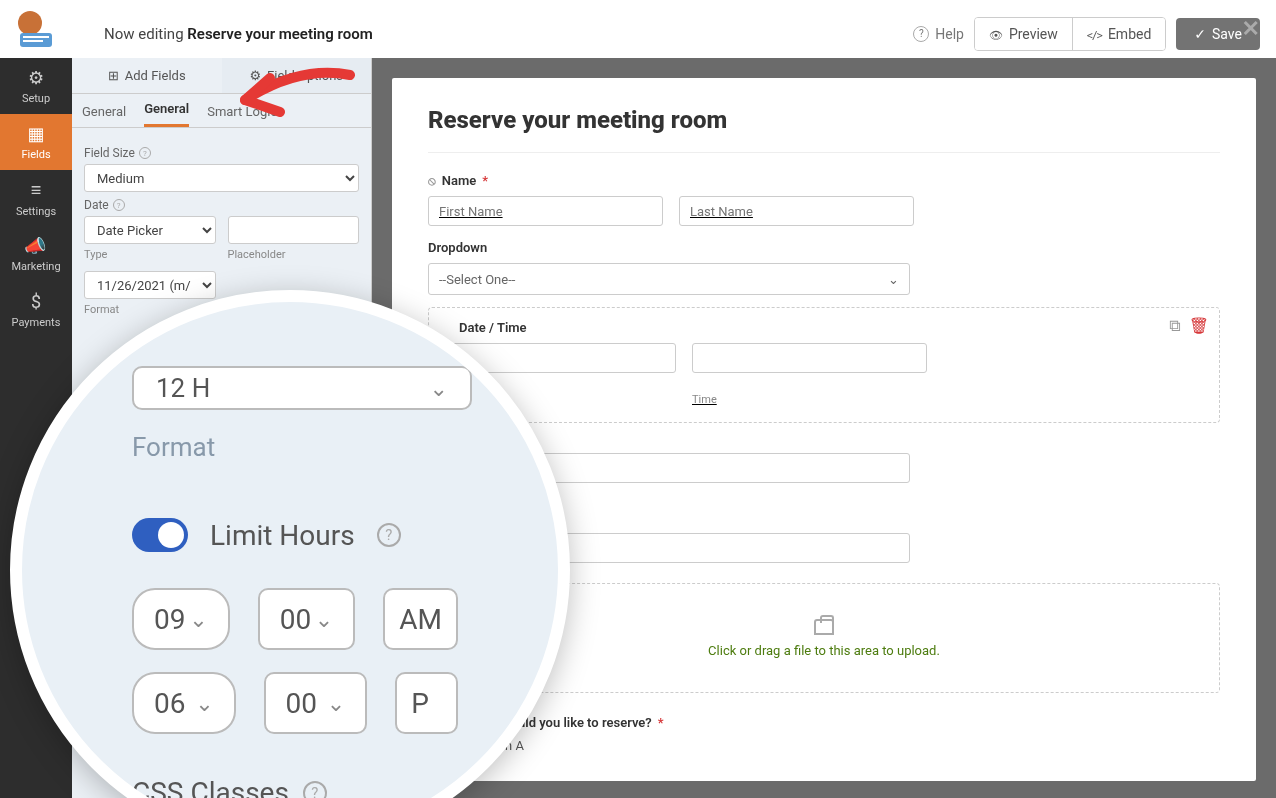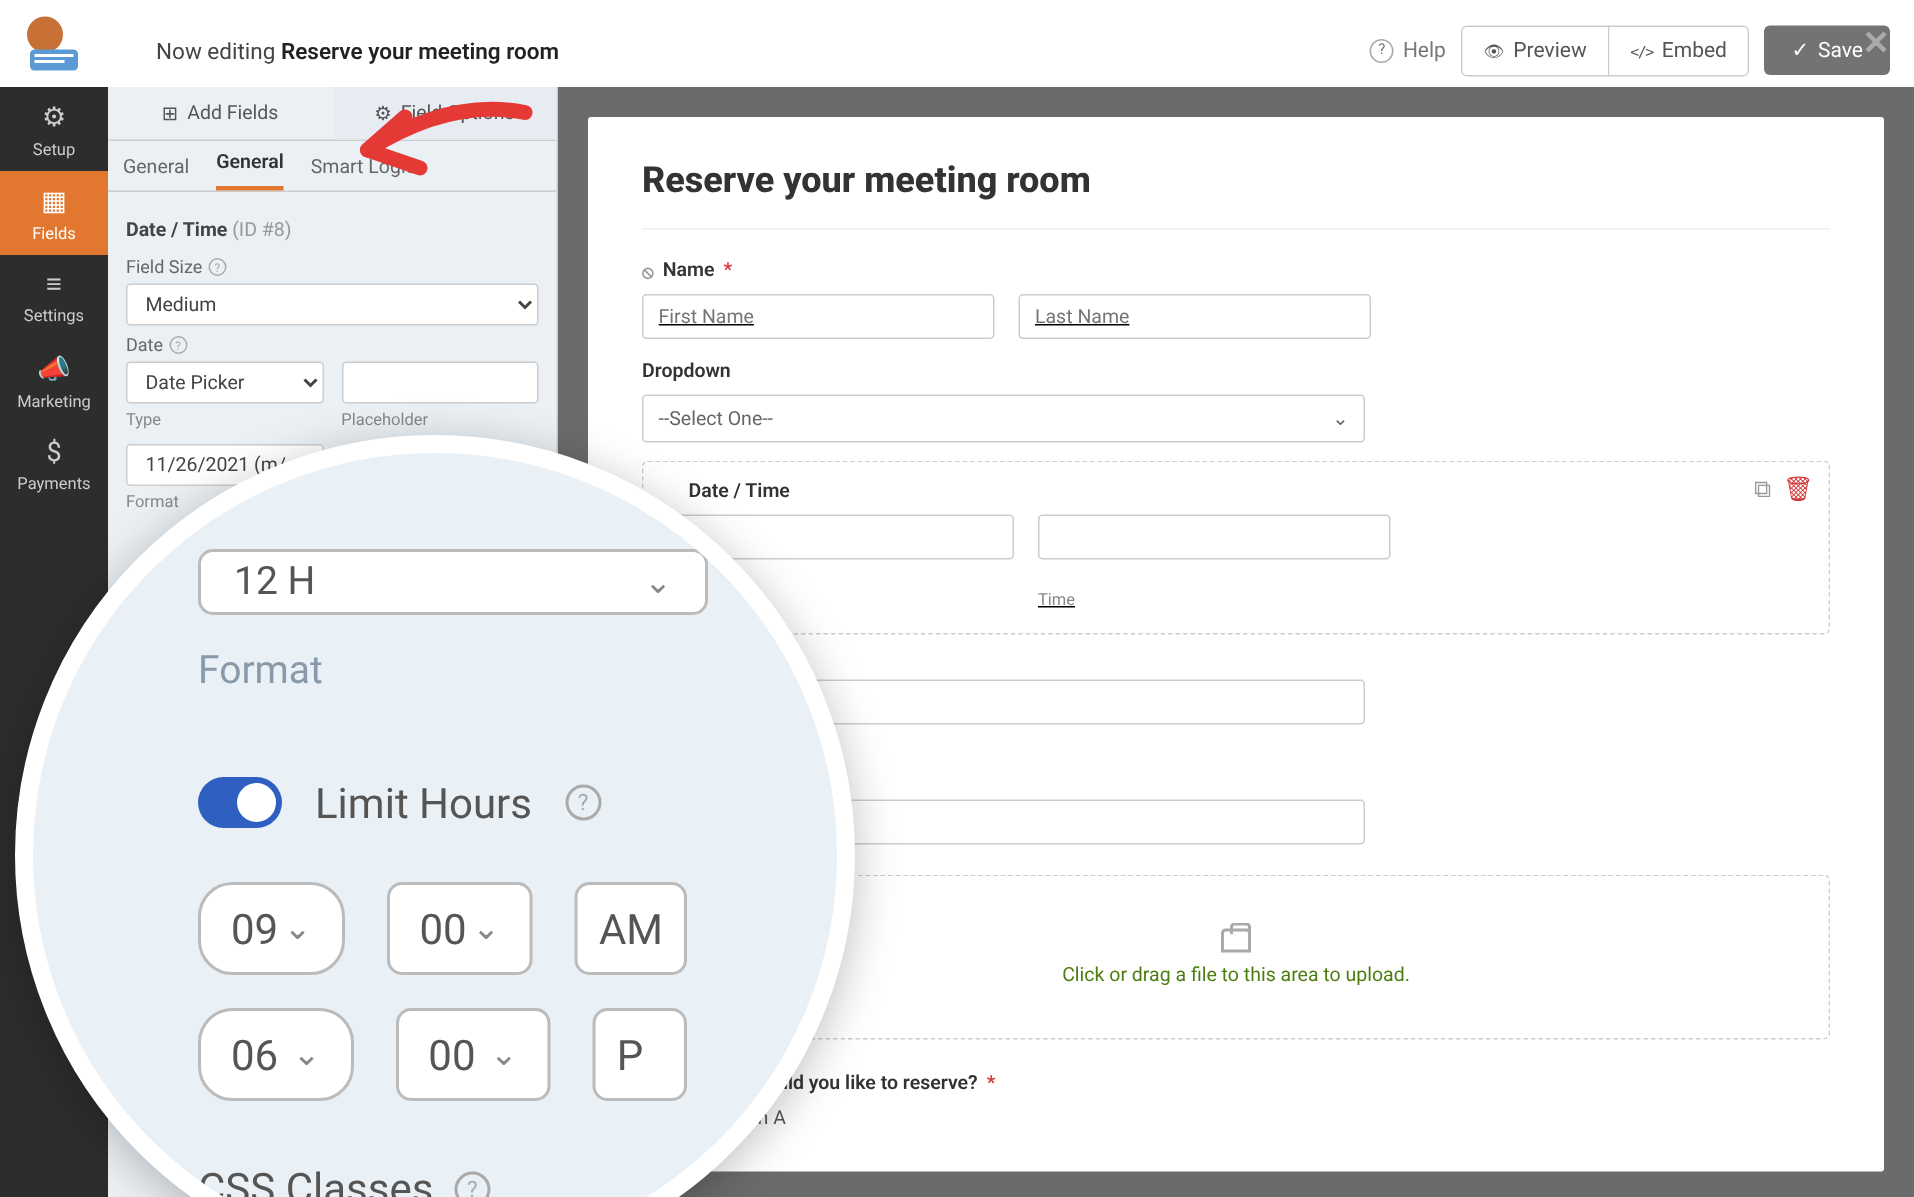--- a/index.html
+++ b/index.html
@@ -160,21 +160,20 @@
         <span>⚙</span>
         <span>Field Options</span>
       </div>
   </div>
   <div class="sub-tabs">
     <div class="sub-tab">General</div>
     <div class="sub-tab active">General</div>
     <div class="sub-tab">Smart Logic</div>
   </div>
   <div class="panel-body">
-    <div class="field-title"><b>Date / Time</b> <span class="muted">(ID #8)</span></div>
     <div class="lbl">
         <span>Field Size</span>
         <span class="q">?</span>
       </div>
     <select class="sel"><option>Medium</option></select>
 
     <div class="lbl">
         <span>Date</span>
         <span class="q">?</span>
       </div>

